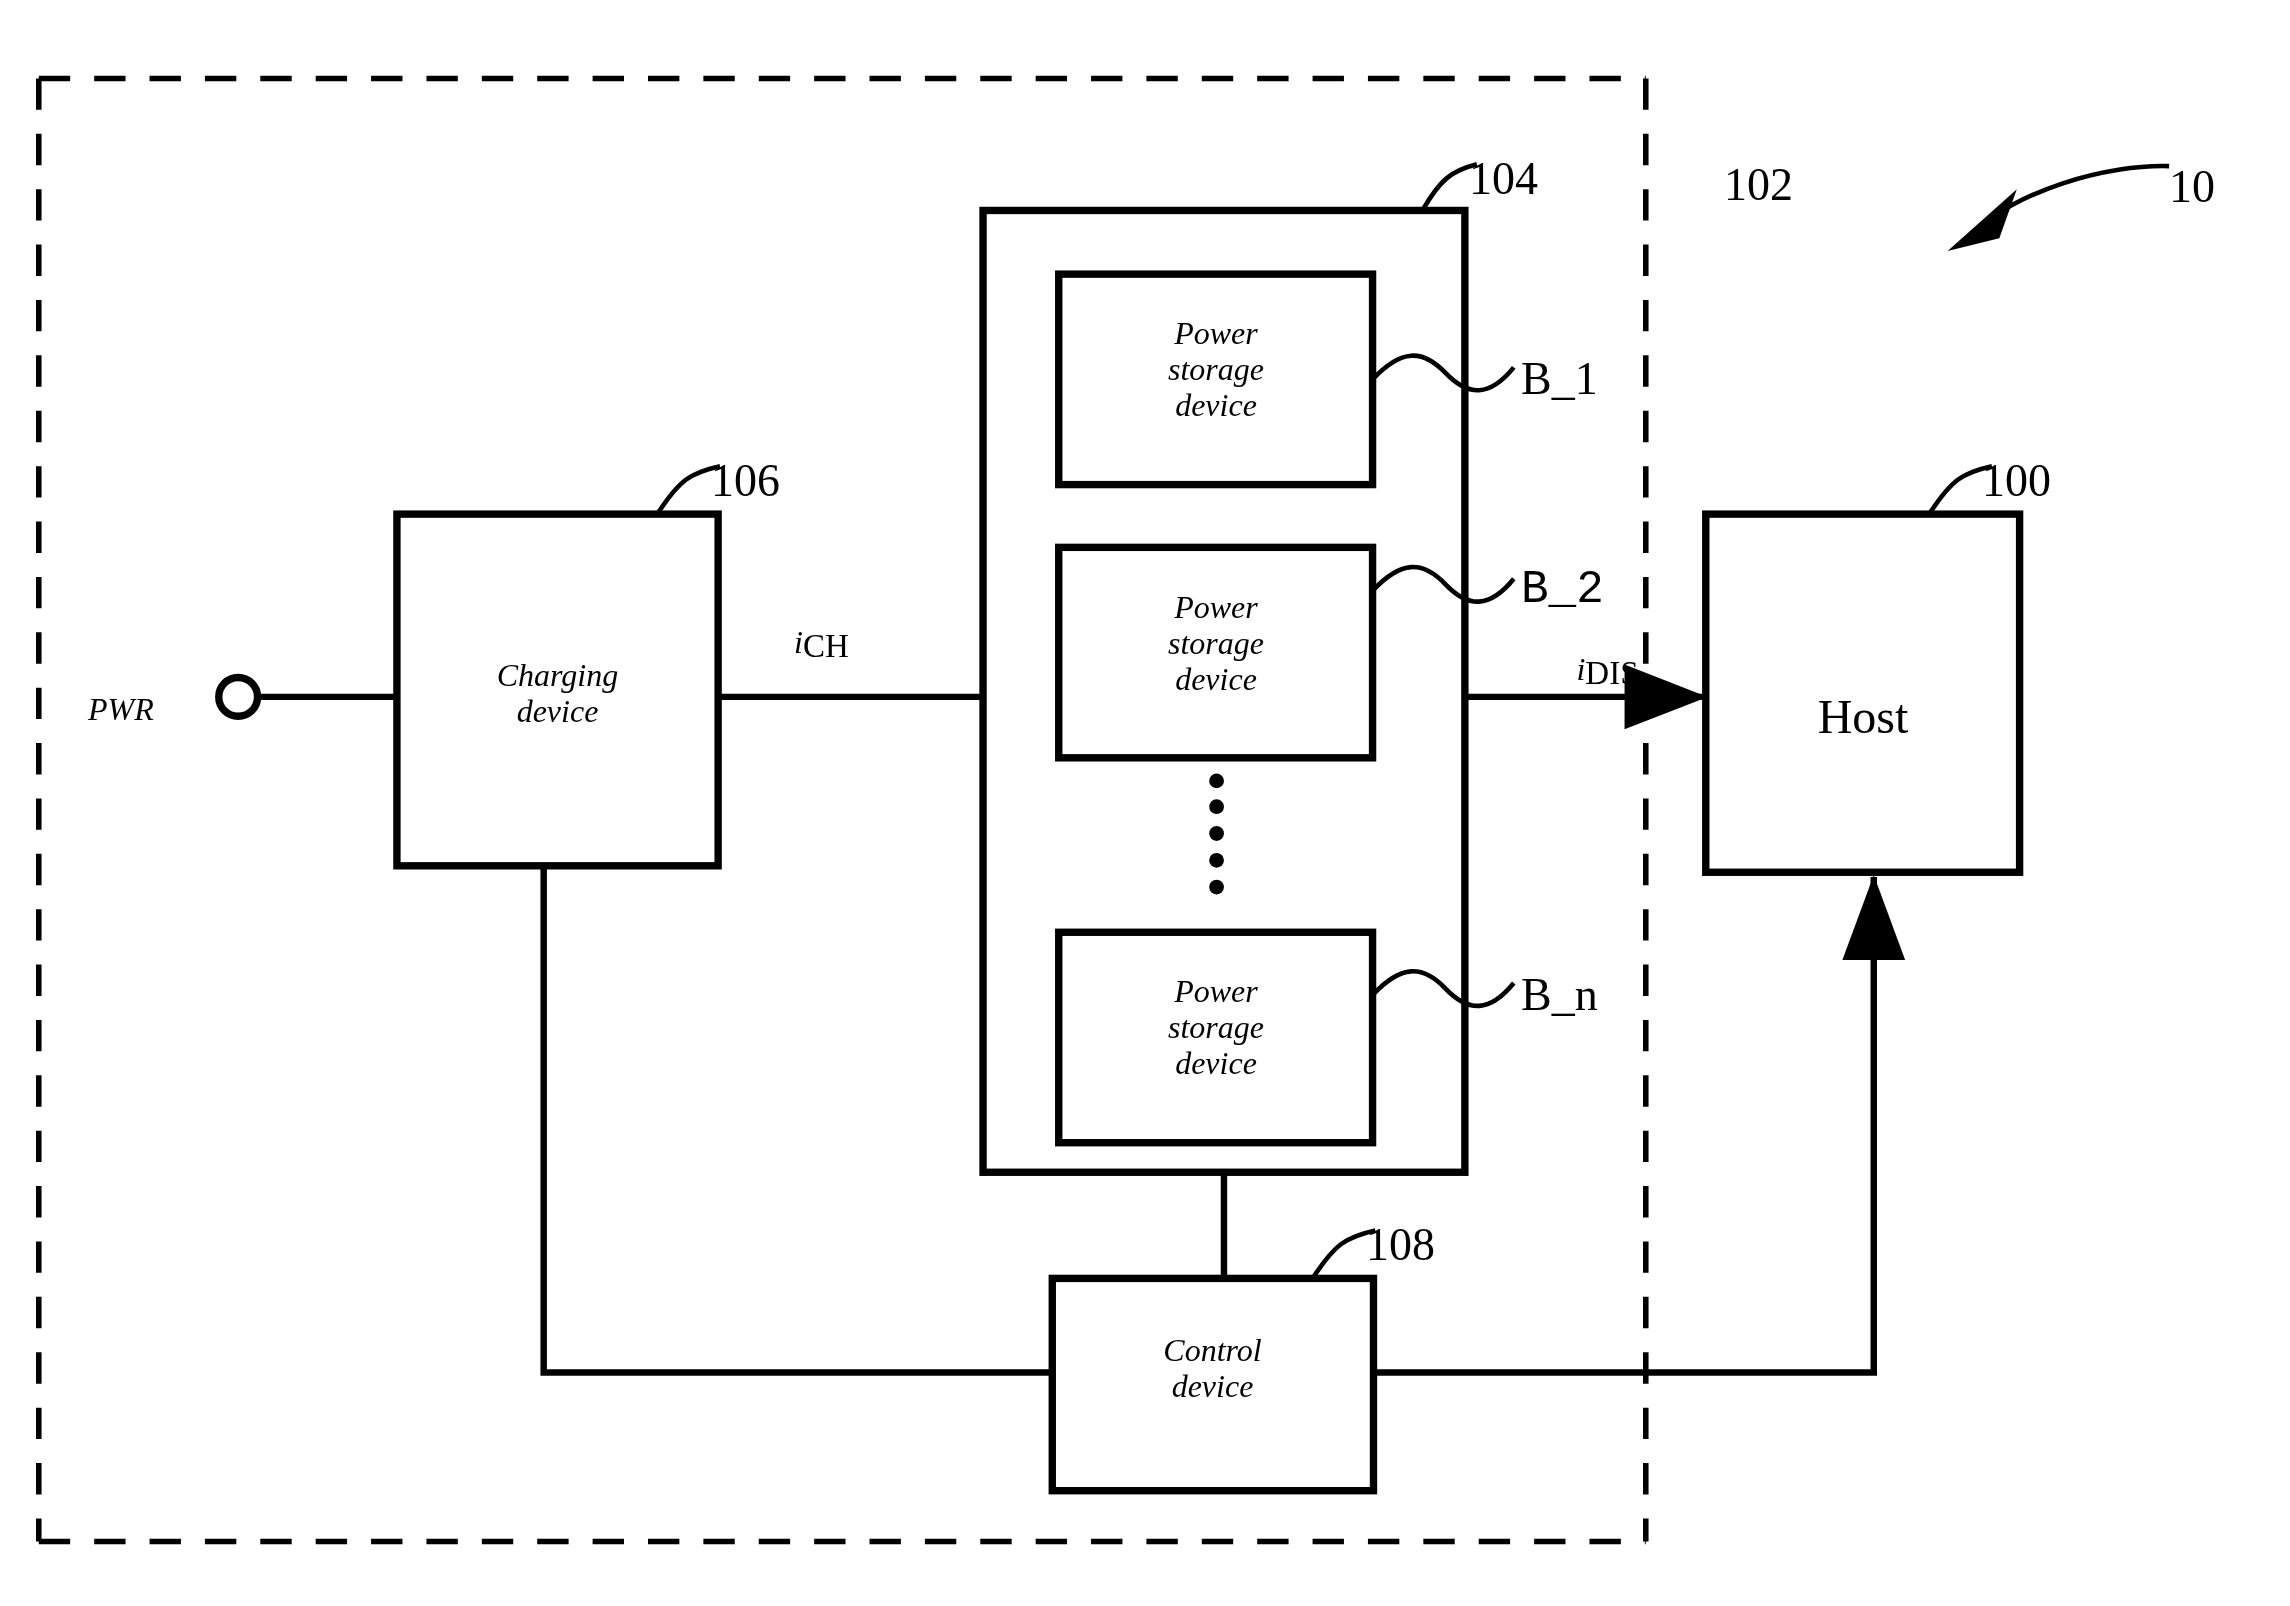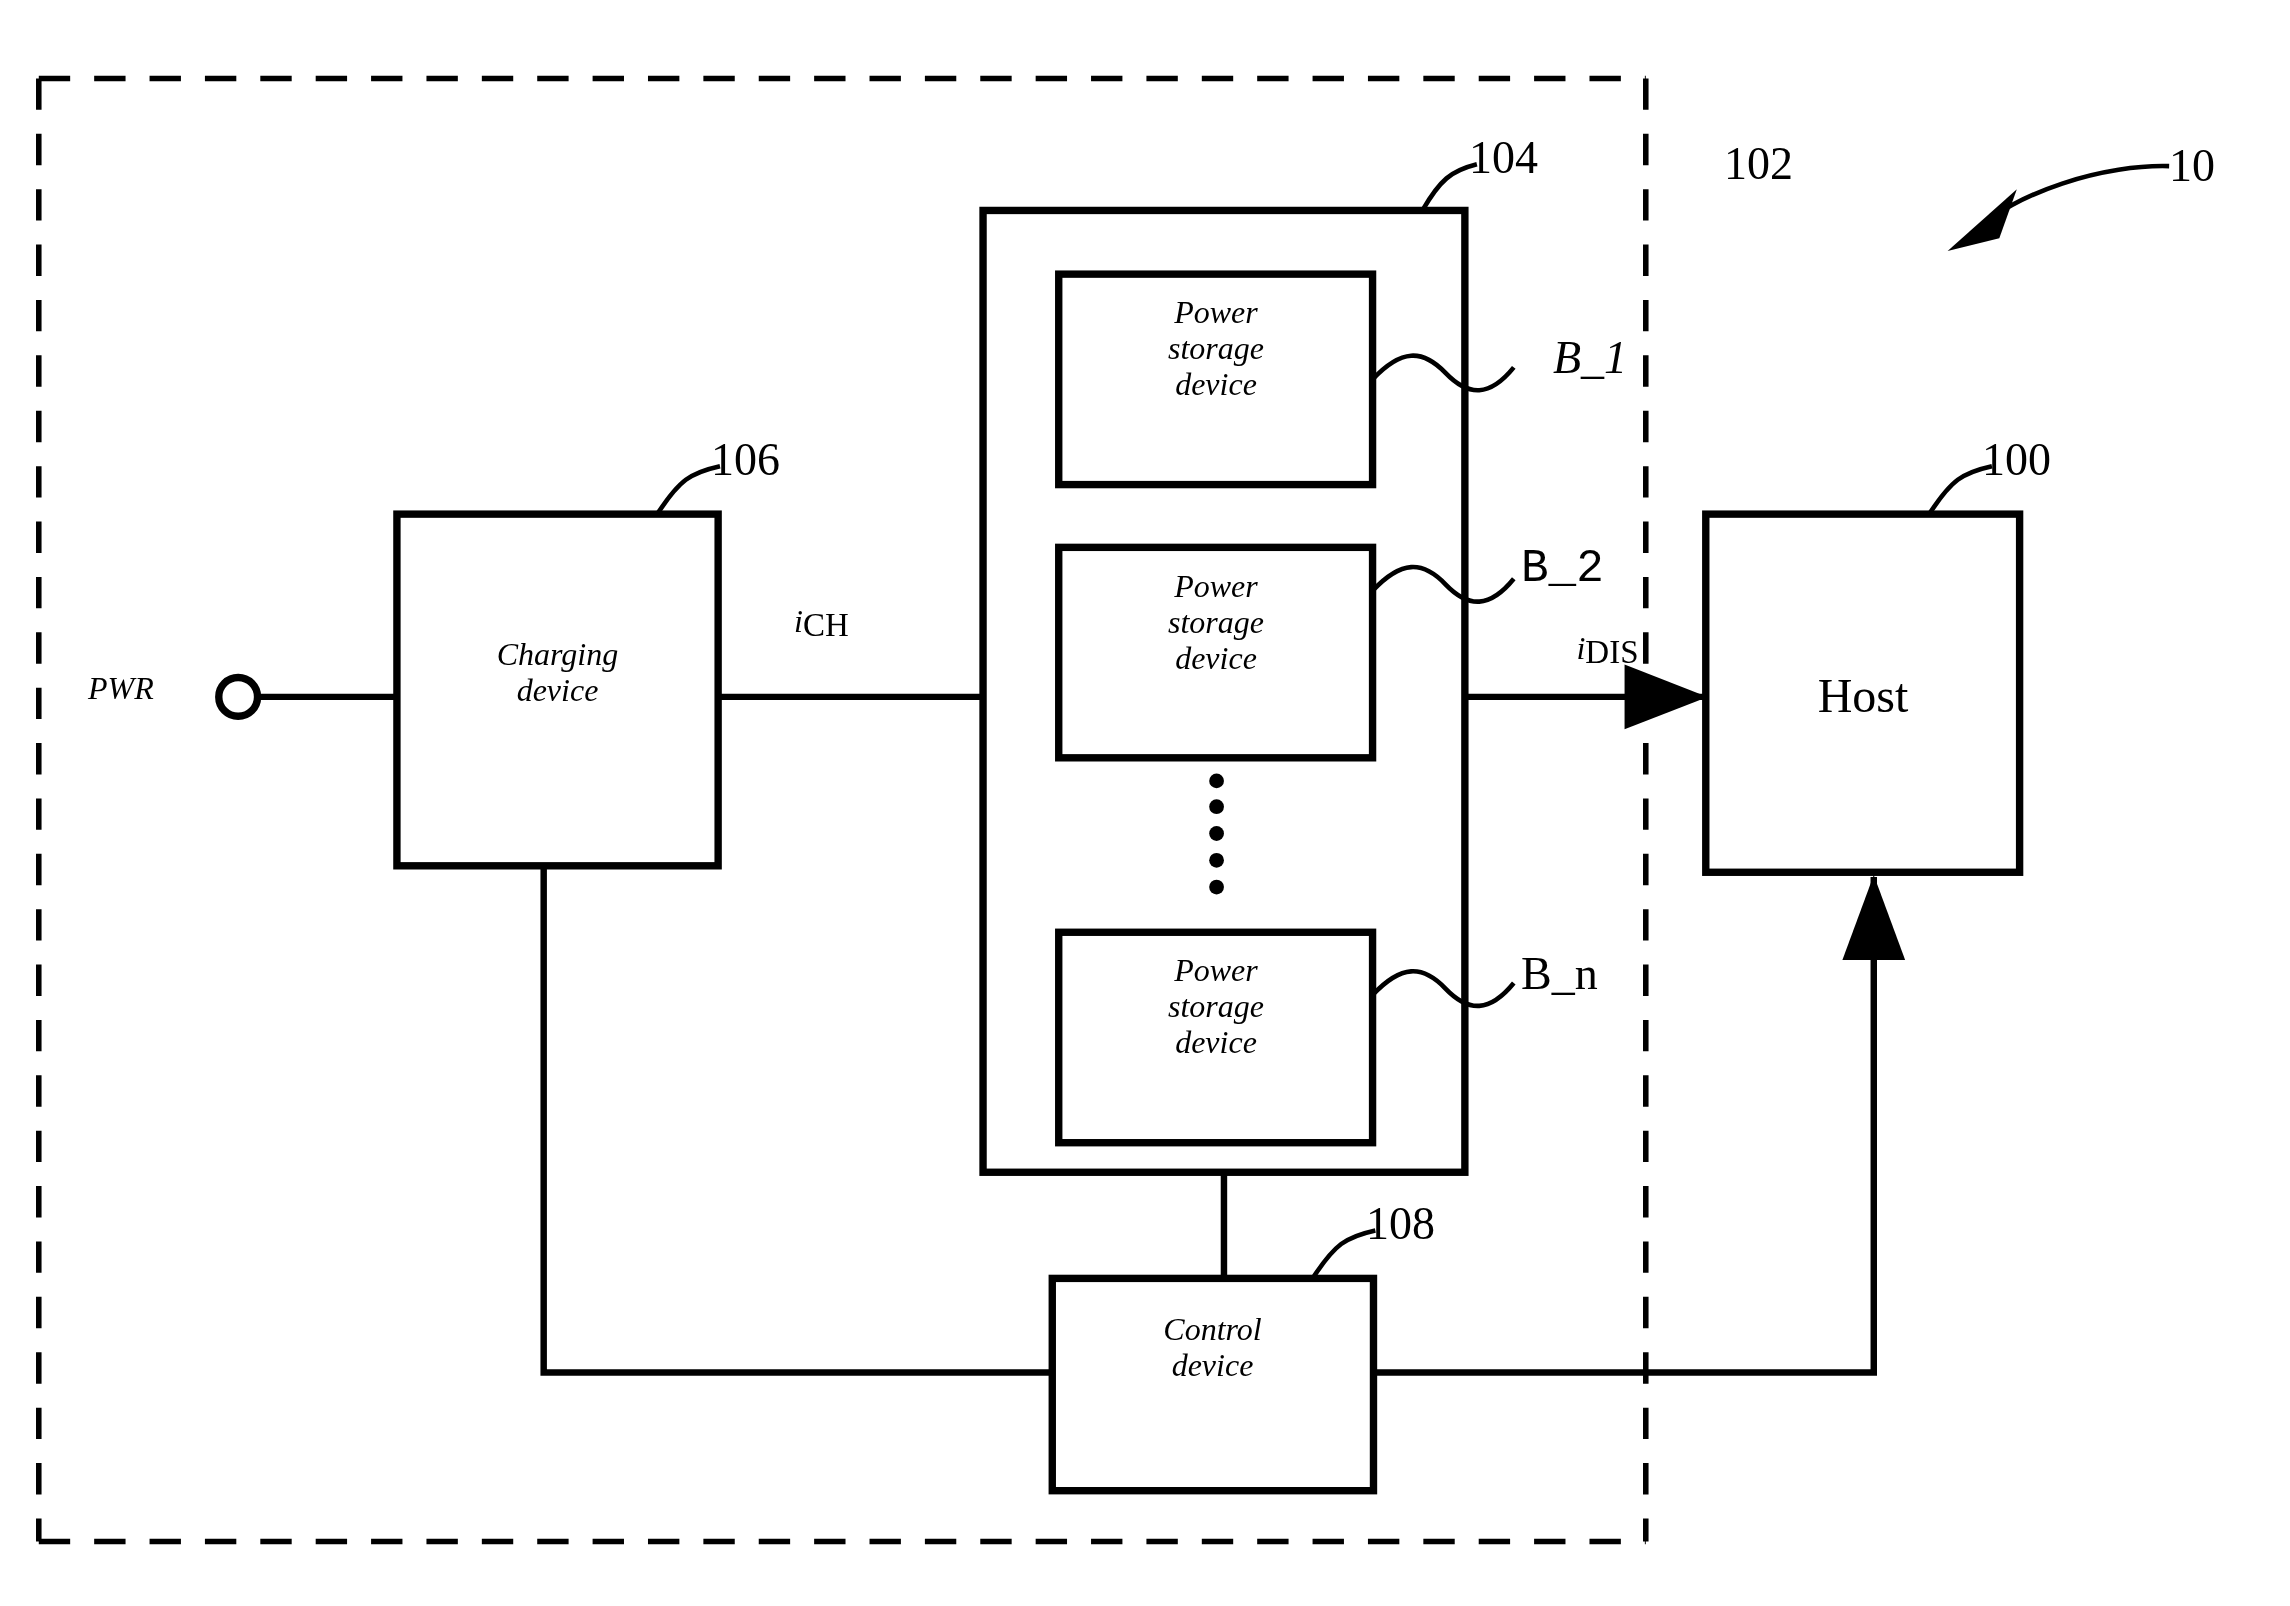--- a/index.html
+++ b/index.html
@@ -14,20 +14,21 @@
     overflow:hidden;
   }
   #figure-svg{position:absolute;left:0;top:0;width:2291px;height:1607px;}
   .lbl{
     position:absolute;
     font-family:"Liberation Serif", serif;
     color:#000;
     white-space:nowrap;
     line-height:1.12;
     text-align:center;
+    margin-top:21px;
   }
   .num{font-size:46px;}
   .boxtext{font-size:32px;font-style:italic;}
   .bigbox-text{font-size:48px;}
   .sub{font-size:33px;vertical-align:sub;}
 </style>
 </head>
 <body>
 
 <div id="root">
@@ -108,21 +109,21 @@
 
   <div class="lbl num" style="left:1673px; top:138px; width:120px; text-align:right;">102</div>
 
   <div class="lbl num" style="left:2169px; top:140px; width:102px; text-align:left;">10</div>
 
   <div class="lbl" style="left:1059px; top:295px; width:314px;">
     <div class="boxtext">Power</div>
     <div class="boxtext">storage</div>
     <div class="boxtext">device</div>
   </div>
-  <div class="lbl num" style="left:1521px; top:332px; width:138px; text-align:center;font-style:italic;">B_1</div>
+  <div class="lbl num" style="left:1521px; top:332px; width:138px; text-align:left;">B_1</div>
 
   <div class="lbl" style="left:1059px; top:569px; width:314px;">
     <div class="boxtext">Power</div>
     <div class="boxtext">storage</div>
     <div class="boxtext">device</div>
   </div>
   <div class="lbl num" style="left:1521px; top:544px; width:138px; text-align:left;font-family:Liberation Mono, monospace;">B_2</div>
 
   <div class="lbl" style="left:1059px; top:953px; width:314px;">
     <div class="boxtext">Power</div>

